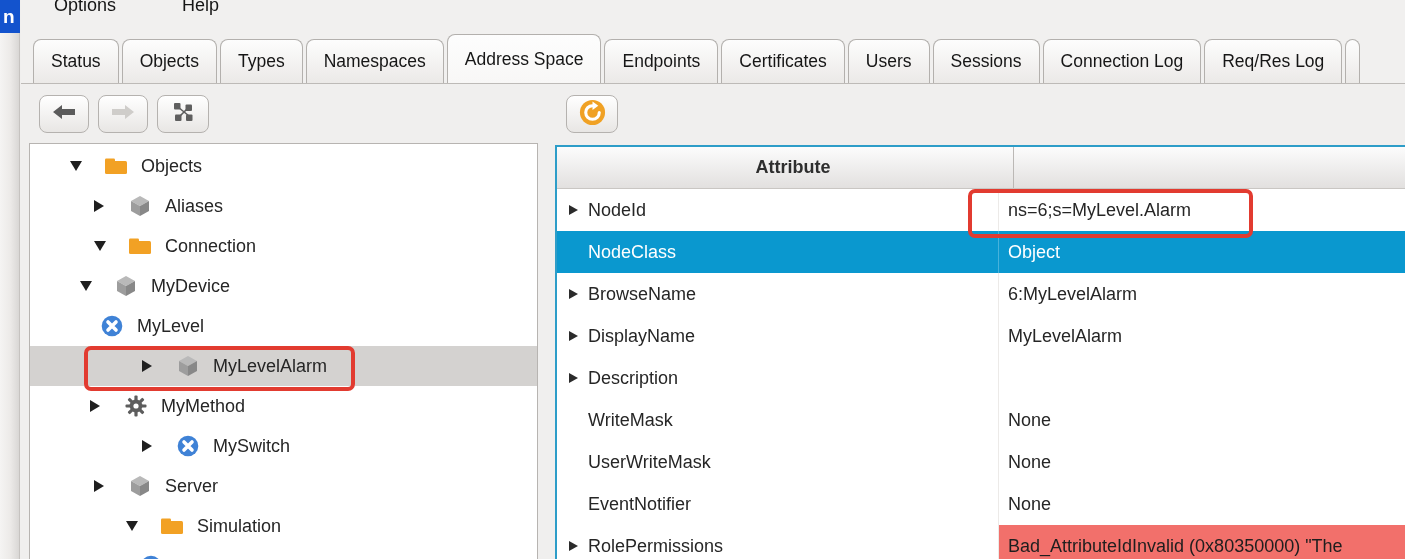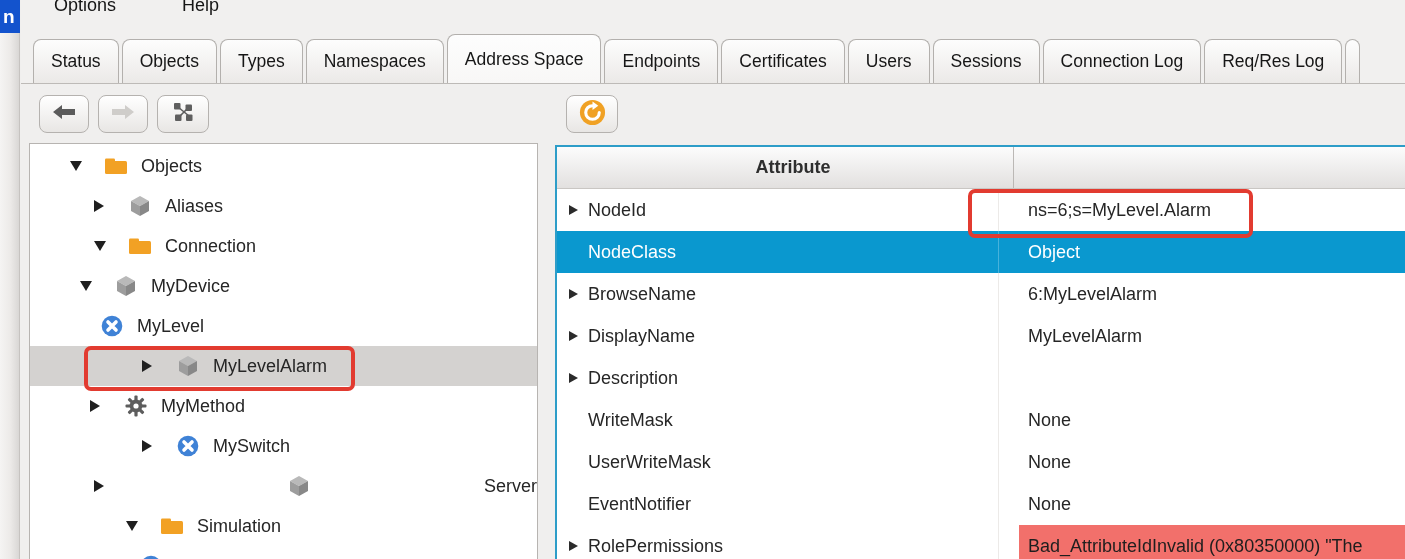--- a/index.html
+++ b/index.html
@@ -58,21 +58,21 @@
 
   
   .attr-panel{position:absolute; left:534px; right:0; top:0; bottom:0;}
   .attr-toolbar{height:61px; padding:11px 0 0 11px;}
   .attr-table{position:absolute; top:61px; left:0; right:-2px; bottom:-2px; background:#fff;
     border:2px solid var(--table-focus-border); overflow:hidden;}
   .thead{height:42px; display:flex; background:linear-gradient(#fcfcfc,#e2e0df); border-bottom:1px solid #c9c6c3;padding-left:16px;}
   .th1{width:441px; display:flex; align-items:center; justify-content:center;
     font-size:18px; font-weight:bold; color:#2e2e2e; border-right:1px solid #bbb8b5;}
   .th2{flex:1;}
-  .trow{height:42px; display:flex; align-items:stretch; font-size:18px; color:#262626; white-space:nowrap;gap:20px;}
+  .trow{height:42px; display:flex; align-items:stretch; font-size:18px; color:#262626; white-space:nowrap;}
   .tname{width:442px; flex:none; display:flex; align-items:center; padding-left:12px; border-right:1px solid #eceae8;}
   .tvalue{flex:1; display:flex; align-items:center; padding-left:9px;}
   .trow.selected{background:var(--selection-blue); color:#fff;}
   .trow.selected .tname{border-right-color:rgba(255,255,255,.25);}
   .tvalue.error{background:var(--error-bg); color:var(--error-text);}
   .tri-right-sm{width:0; height:0; border-left:9px solid #2b2b2b; border-top:5.5px solid transparent;
     border-bottom:5.5px solid transparent; margin-right:10px; flex:none;}
   .tri-right-sm.hidden{visibility:hidden;}
 
   
@@ -248,21 +248,21 @@
                 <span class="tri-right"></span>
               </span>
               <span class="node-icon">
                 <svg viewBox="0 0 22 22">
                   <circle cx="11" cy="11" r="10.3" fill="var(--variable-blue)"></circle>
                   <path d="M7 7 L15 15 M15 7 L7 15" stroke="#fff" stroke-width="3.6" stroke-linecap="round"></path>
                 </svg>
               </span>
               <span class="tree-label">MySwitch</span>
             </div>
-            <div class="tree-row" style="padding-left: 64px; justify-content: space-between;">
+            <div class="tree-row" style="padding-left: 64px;">
               <span class="arrow-slot">
                 <span class="tri-right"></span>
               </span>
               <span class="node-icon">
                 <svg viewBox="0 0 22 22">
                   <polygon points="11,1 20,6 11,11 2,6" fill="#b9b9b9"></polygon>
                   <polygon points="2,6 11,11 11,21 2,16" fill="#9d9d9d"></polygon>
                   <polygon points="20,6 11,11 11,21 20,16" fill="#888888"></polygon>
                 </svg>
               </span>

